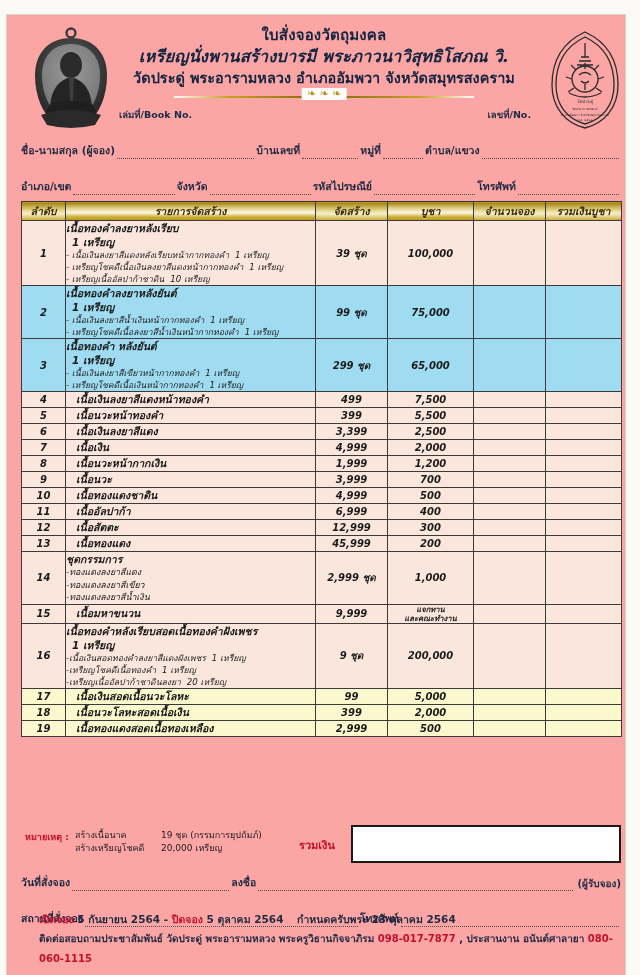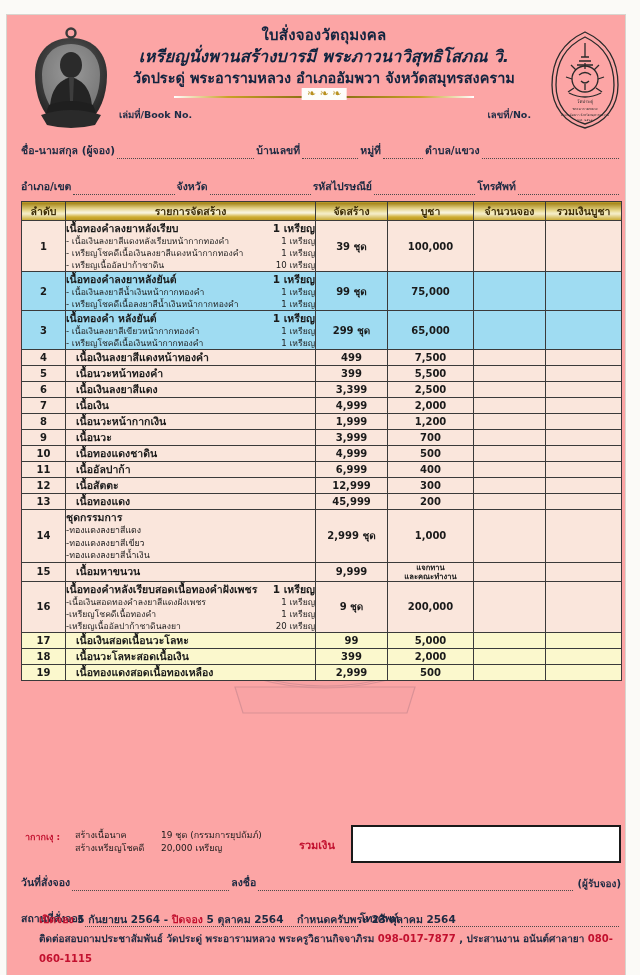--- a/index.html
+++ b/index.html
@@ -93,21 +93,21 @@
   .flabel { font-size: 10.5px; color: #1d2a42; white-space: nowrap; font-weight: bold; }
   .dots {
     flex: 1 1 auto; border-bottom: 1px dotted #4a4a4a;
     height: 11px; margin: 0 2px;
   }
   .dots.w2 { flex: 0 0 56px; }
   .dots.w3 { flex: 0 0 40px; }
 
   
   .tbl-wrap { position: absolute; left: 14px; top: 186px; width: 600px; z-index: 3; }
-  table.order { border-collapse: collapse; width: 600px; table-layout: fixed; }
+  table.order { border-collapse: collapse; width: 600px; table-layout: fixed; font-style: italic; }
   table.order th, table.order td {
     border: 1px solid #3a3a3a;
     padding: 0;
   }
   thead th {
     height: 19px;
     font-size: 10.5px; font-weight: bold; color: #3c2c05;
     text-align: center;
     background: linear-gradient(180deg,#a07f10 0%,#e8d88c 45%,#f6f0cf 62%,#c8a72c 100%);
     text-shadow: 0 1px 0 rgba(255,255,255,.35);
@@ -127,26 +127,26 @@
     font-size: 10px; font-weight: bold; color: #1a1a1a; }
   td.item { padding: 3px 5px 3px 7px; vertical-align: middle; }
   td.blank { }
 
   .r-peach { background: #fae6dc; }
   .r-blue  { background: #9fdcf2; }
   .r-yellow{ background: #fbf8cd; }
 
   .itm-main {
     font-size: 10.5px; font-weight: bold; color: #1a1a1a;
-    display: flex; justify-content: space-between; line-height: 14px;
+    display: flex; justify-content: space-between; line-height: 14px; flex-direction: column;
   }
   .itm-main .amt { font-weight: bold; padding-left: 6px; white-space: nowrap; }
   .itm-sub {
     font-size: 8.6px; color: #1a1a1a; line-height: 12px;
-    display: flex; justify-content: space-between;
+    display: flex; 
   }
   .itm-sub .amt { white-space: nowrap; padding-left: 6px; }
   .itm-plain { font-size: 10.5px; font-weight: bold; color: #1a1a1a; line-height: 15px; margin-left: 10px; }
   .itm-sub-left { font-size: 8.8px; color:#1a1a1a; line-height: 12.5px; }
   .price-small { font-size: 7.6px; line-height: 9px; font-weight: bold; }
 
   
   .noterow {
     position: absolute; left: 14px; top: 812px; width: 600px; height: 36px; z-index: 3;
   }
@@ -543,21 +543,21 @@
               <td class="made">2,999</td>
               <td class="price">500</td>
               <td class="blank"></td>
               <td class="blank"></td>
             </tr>
           </tbody>
       </table>
     </div>
 
     <div class="noterow">
-      <div class="note-label">ากากเงุ :</div>
+      <div class="note-label">หมายเหตุ :</div>
       <div class="note-body">
         <div class="ln">
           <span class="k">สร้างเนื้อนาค</span>
           <span class="v">19 ชุด (กรรมการยุปถัมภ์)</span>
         </div>
         <div class="ln">
           <span class="k">สร้างเหรียญโชคดี</span>
           <span class="v">20,000 เหรียญ</span>
         </div>
       </div>

